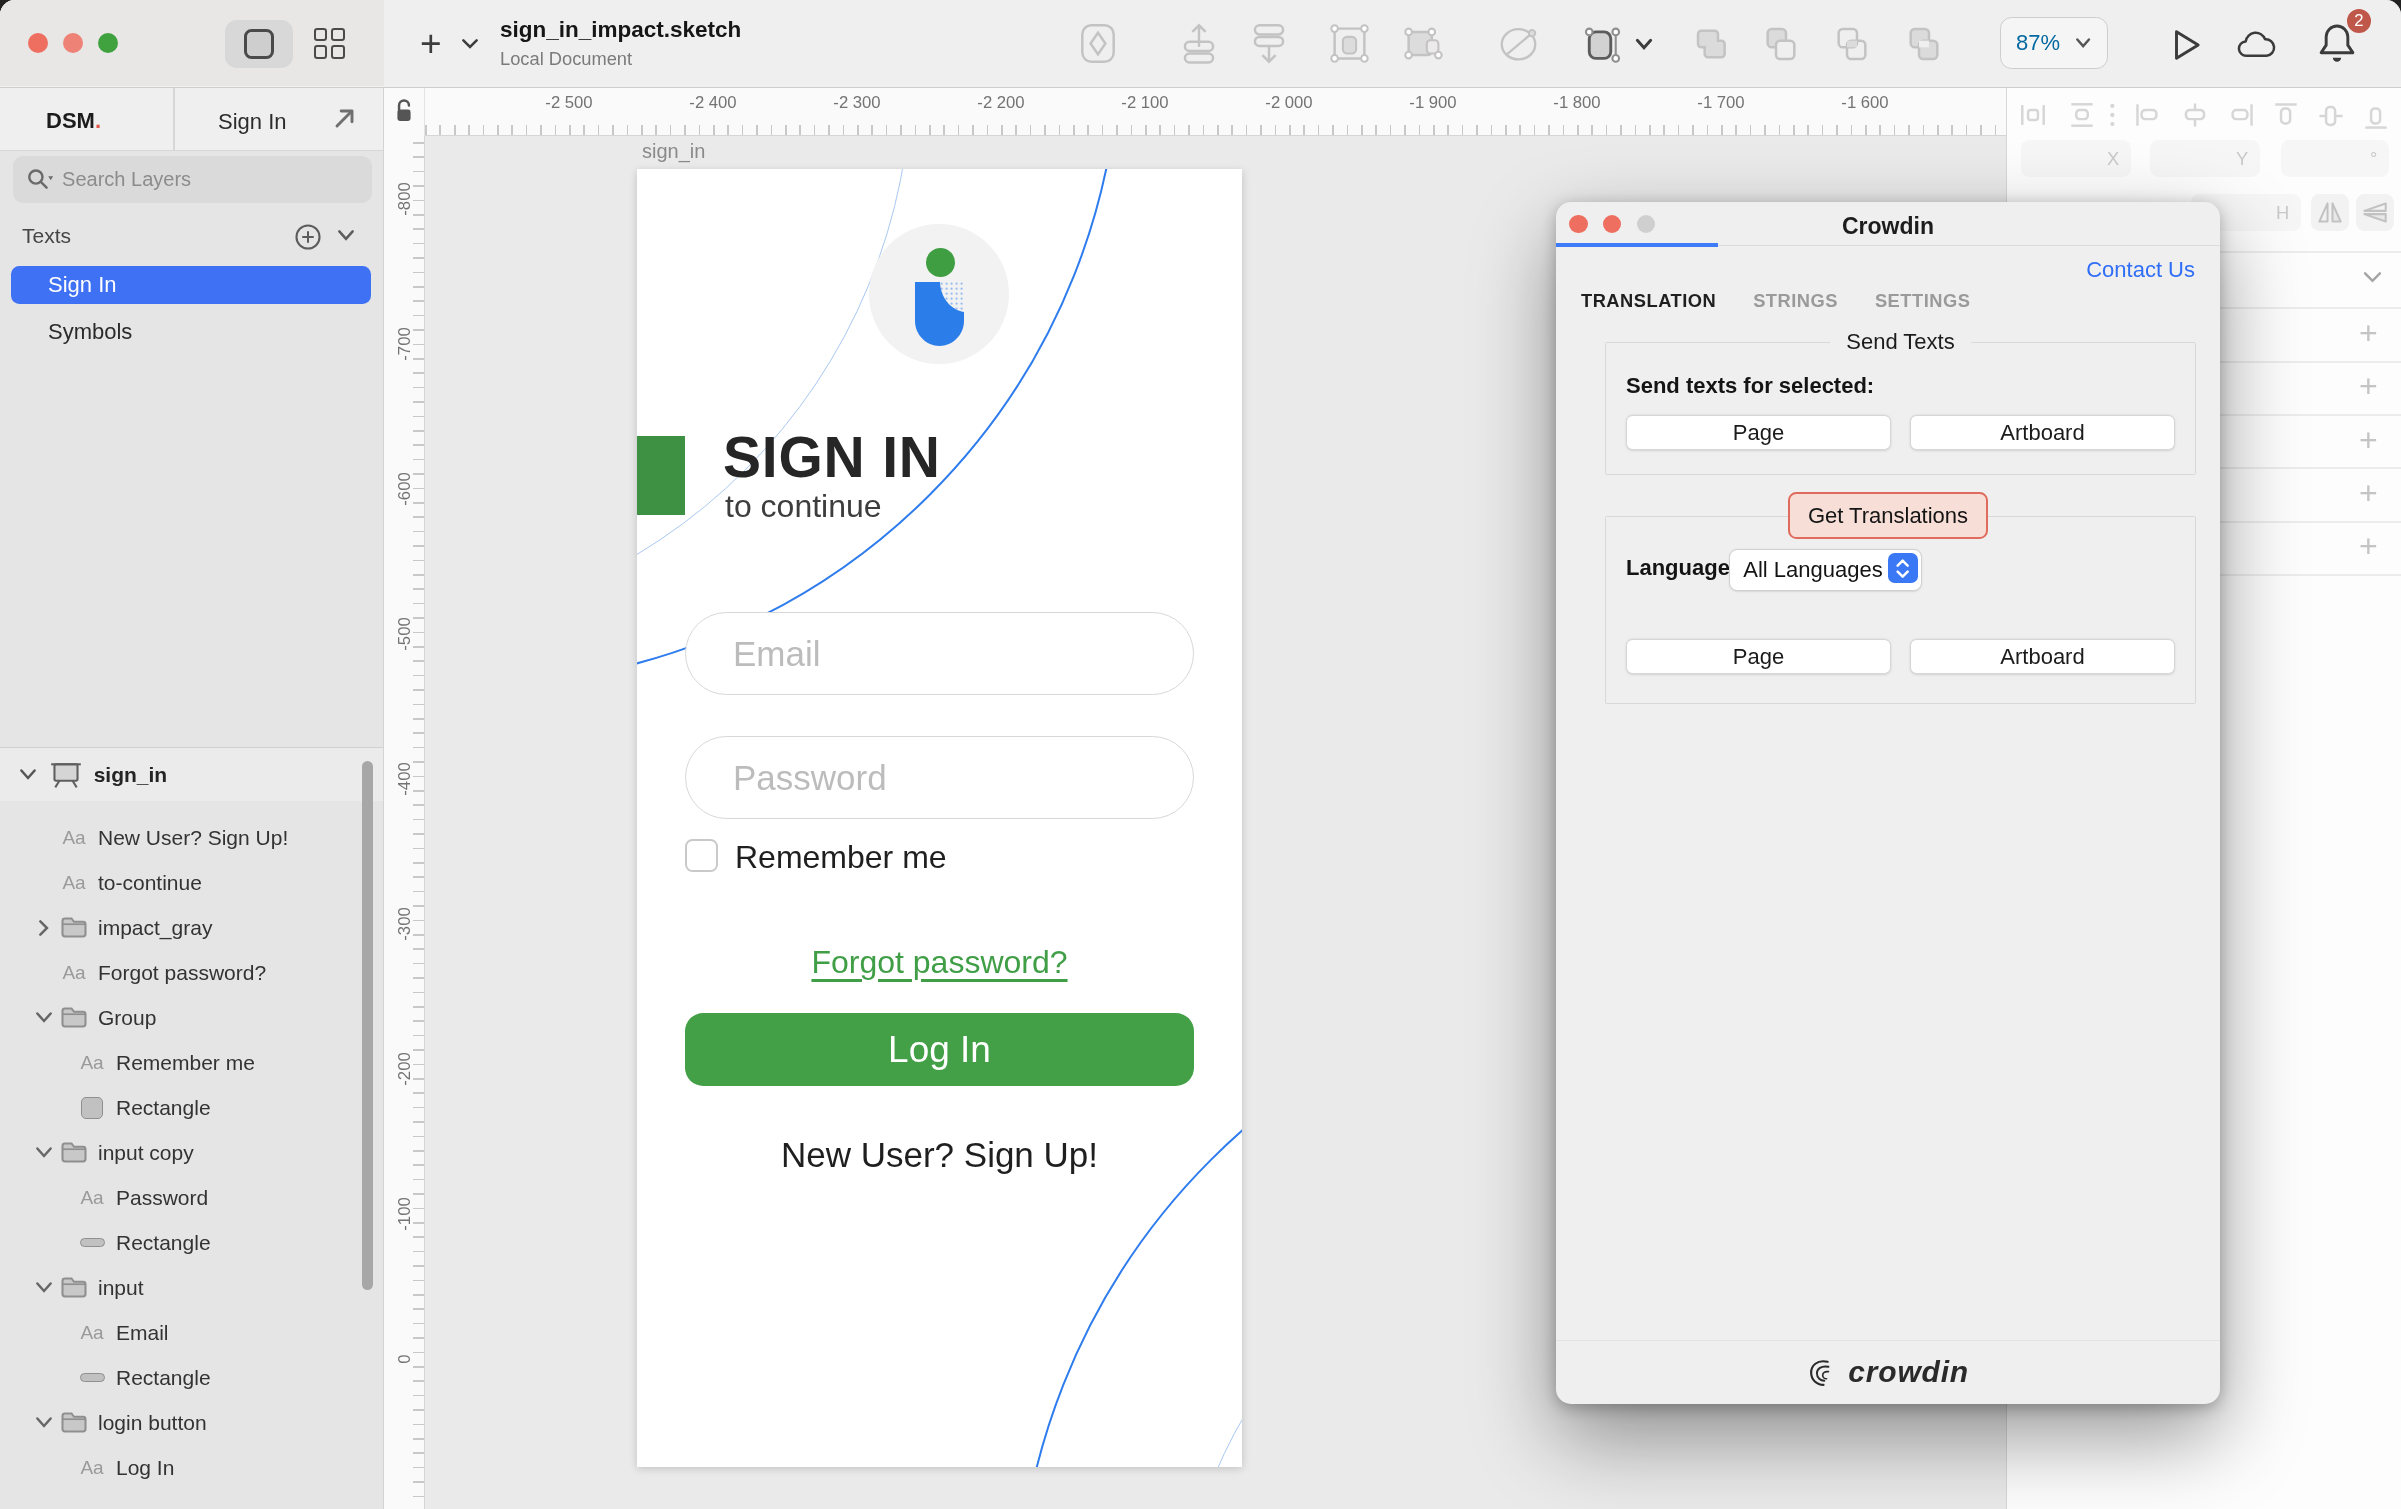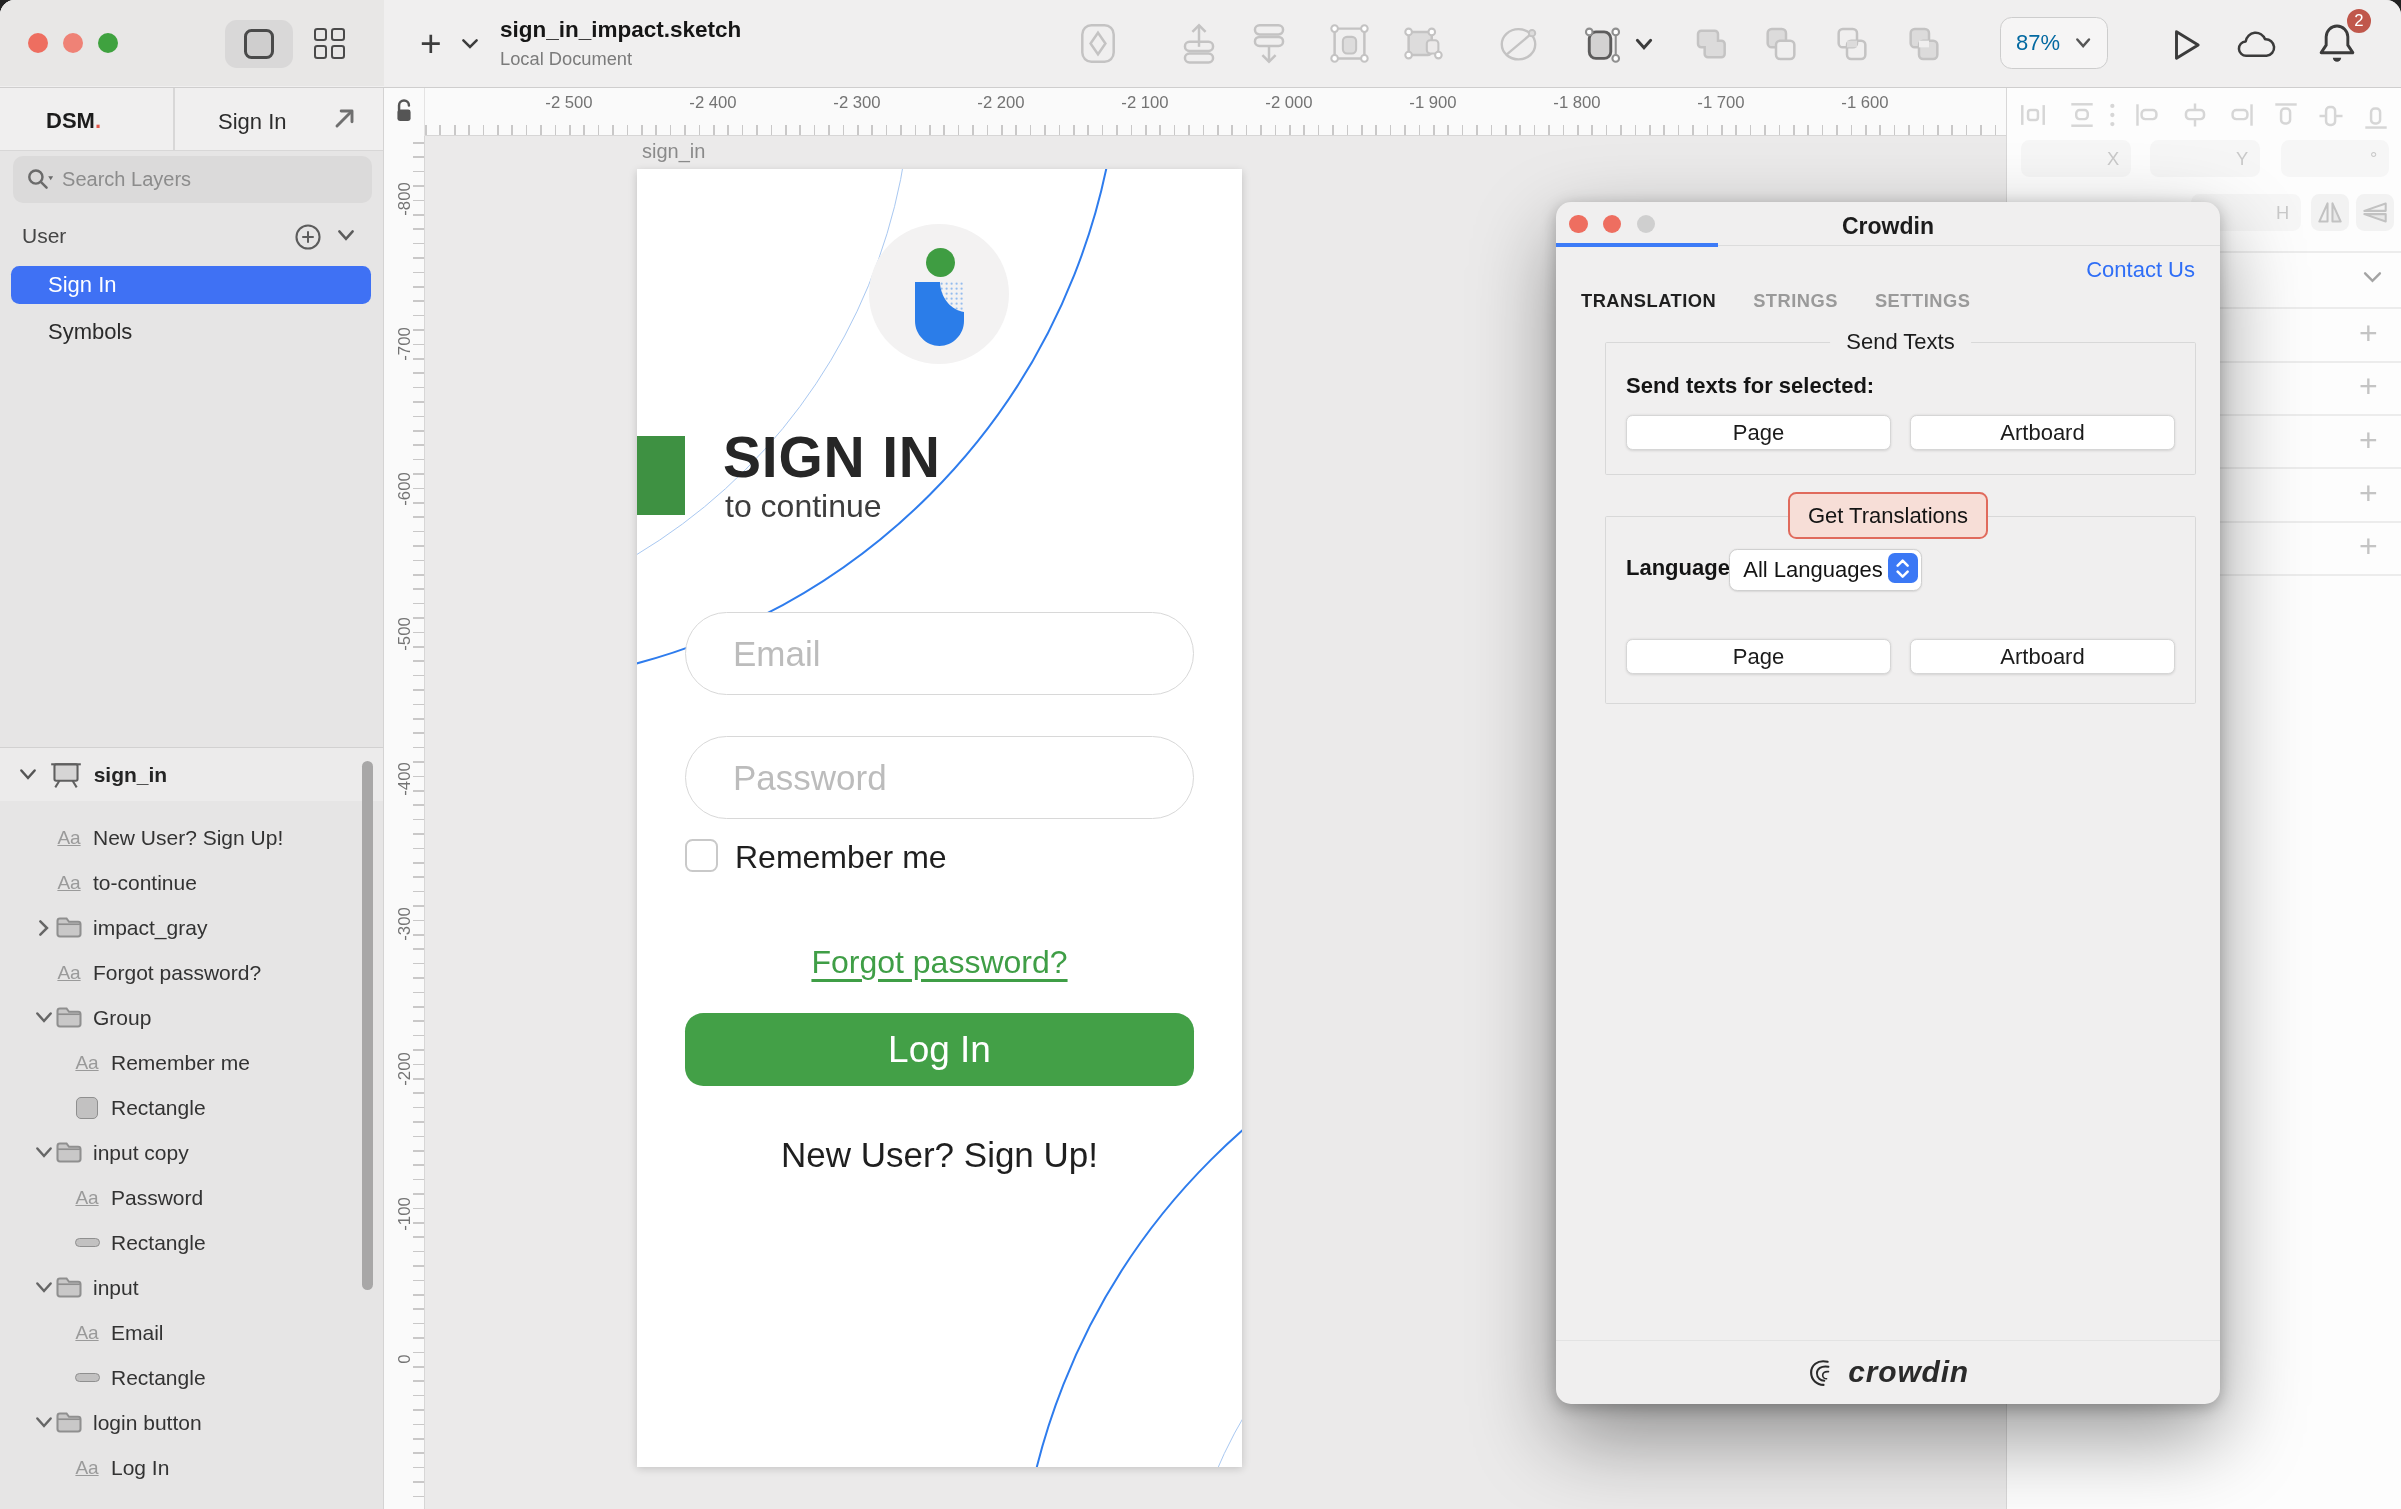--- a/index.html
+++ b/index.html
@@ -50,21 +50,21 @@
   .artboard-row .chev { margin-left:18.3px; }
   .artboard-row .ab-icon { margin-left:11.7px; }
   .artboard-row .ab-name { margin-left:11.7px; font-size:21px; font-weight:600; color:#242424; }
   .layers { position:absolute; left:0; top:727px; width:383px; }
   .layer-row { height:45px; display:flex; align-items:center; }
   .layer-row.ind1 { padding-left:32px; }
   .layer-row.ind2 { padding-left:50px; }
   .chevbox { width:23px; display:flex; justify-content:center; visibility:hidden; }
   .layer-row.chright .chevbox.cr, .layer-row.chdown .chevbox.cd { visibility:visible; }
   .layer-row:not(.chright):not(.chdown) .chevbox.cd { display:none; }
-  .licon { width:28px; display:none; align-items:center; justify-content:center;text-decoration:underline; }
+  .licon { width:28px; margin-left:5px; display:none; align-items:center; justify-content:center; }
   .layer-row.ictext .g-text { display:flex; font-size:19px; color:#9a9a9a; }
   .layer-row.icfolder .g-folder { display:flex; }
   .layer-row.icrect .g-rect { display:flex; }
   .layer-row.icline .g-line { display:flex; }
   .g-rect i { width:22px; height:22px; background:#c2c1c1; border:1.7px solid #8f8f8f; border-radius:5px; }
   .g-line i { width:25px; height:8.3px; background:#c2c1c1; border:1.7px solid #8f8f8f; border-radius:5px; }
   .llabel { margin-left:10px; font-size:21px; color:#333; white-space:nowrap; }
   .sb-scrollbar { position:absolute; left:362px; top:673px; width:11px; height:529px; border-radius:5.8px; background:#a8a7a7; }
 
   
@@ -290,21 +290,21 @@
     </div>
     <div class="search-box">
       <svg width="28" height="25" viewBox="0 0 34 30">
           <circle cx="12" cy="12" r="8" fill="none" stroke="#6b6b6b" stroke-width="3"></circle>
           <line x1="18" y1="18" x2="25" y2="25" stroke="#6b6b6b" stroke-width="3" stroke-linecap="round"></line>
           <path d="M27 11 l6 0 -3 5 Z" fill="#6b6b6b"></path>
         </svg>
       <input style="margin-left: 8.3px;" placeholder="Search Layers">
     </div>
     <div class="pages-head">
-      <div class="pages-title">User</div>
+      <div class="pages-title">Texts</div>
       <svg class="pages-add" width="28" height="28" viewBox="0 0 34 34">
           <circle cx="17" cy="17" r="14" fill="none" stroke="#5c5c5c" stroke-width="2.5"></circle>
           <line x1="17" y1="10" x2="17" y2="24" stroke="#5c5c5c" stroke-width="2.5"></line>
           <line x1="10" y1="17" x2="24" y2="17" stroke="#5c5c5c" stroke-width="2.5"></line>
         </svg>
       <svg class="pages-chev" width="22" height="15" viewBox="0 0 26 18">
           <polyline points="5,4 13,13 21,4" fill="none" stroke="#5c5c5c" stroke-width="3" stroke-linecap="round"></polyline>
         </svg>
     </div>
     <div class="page-row page-selected">Sign In</div>

